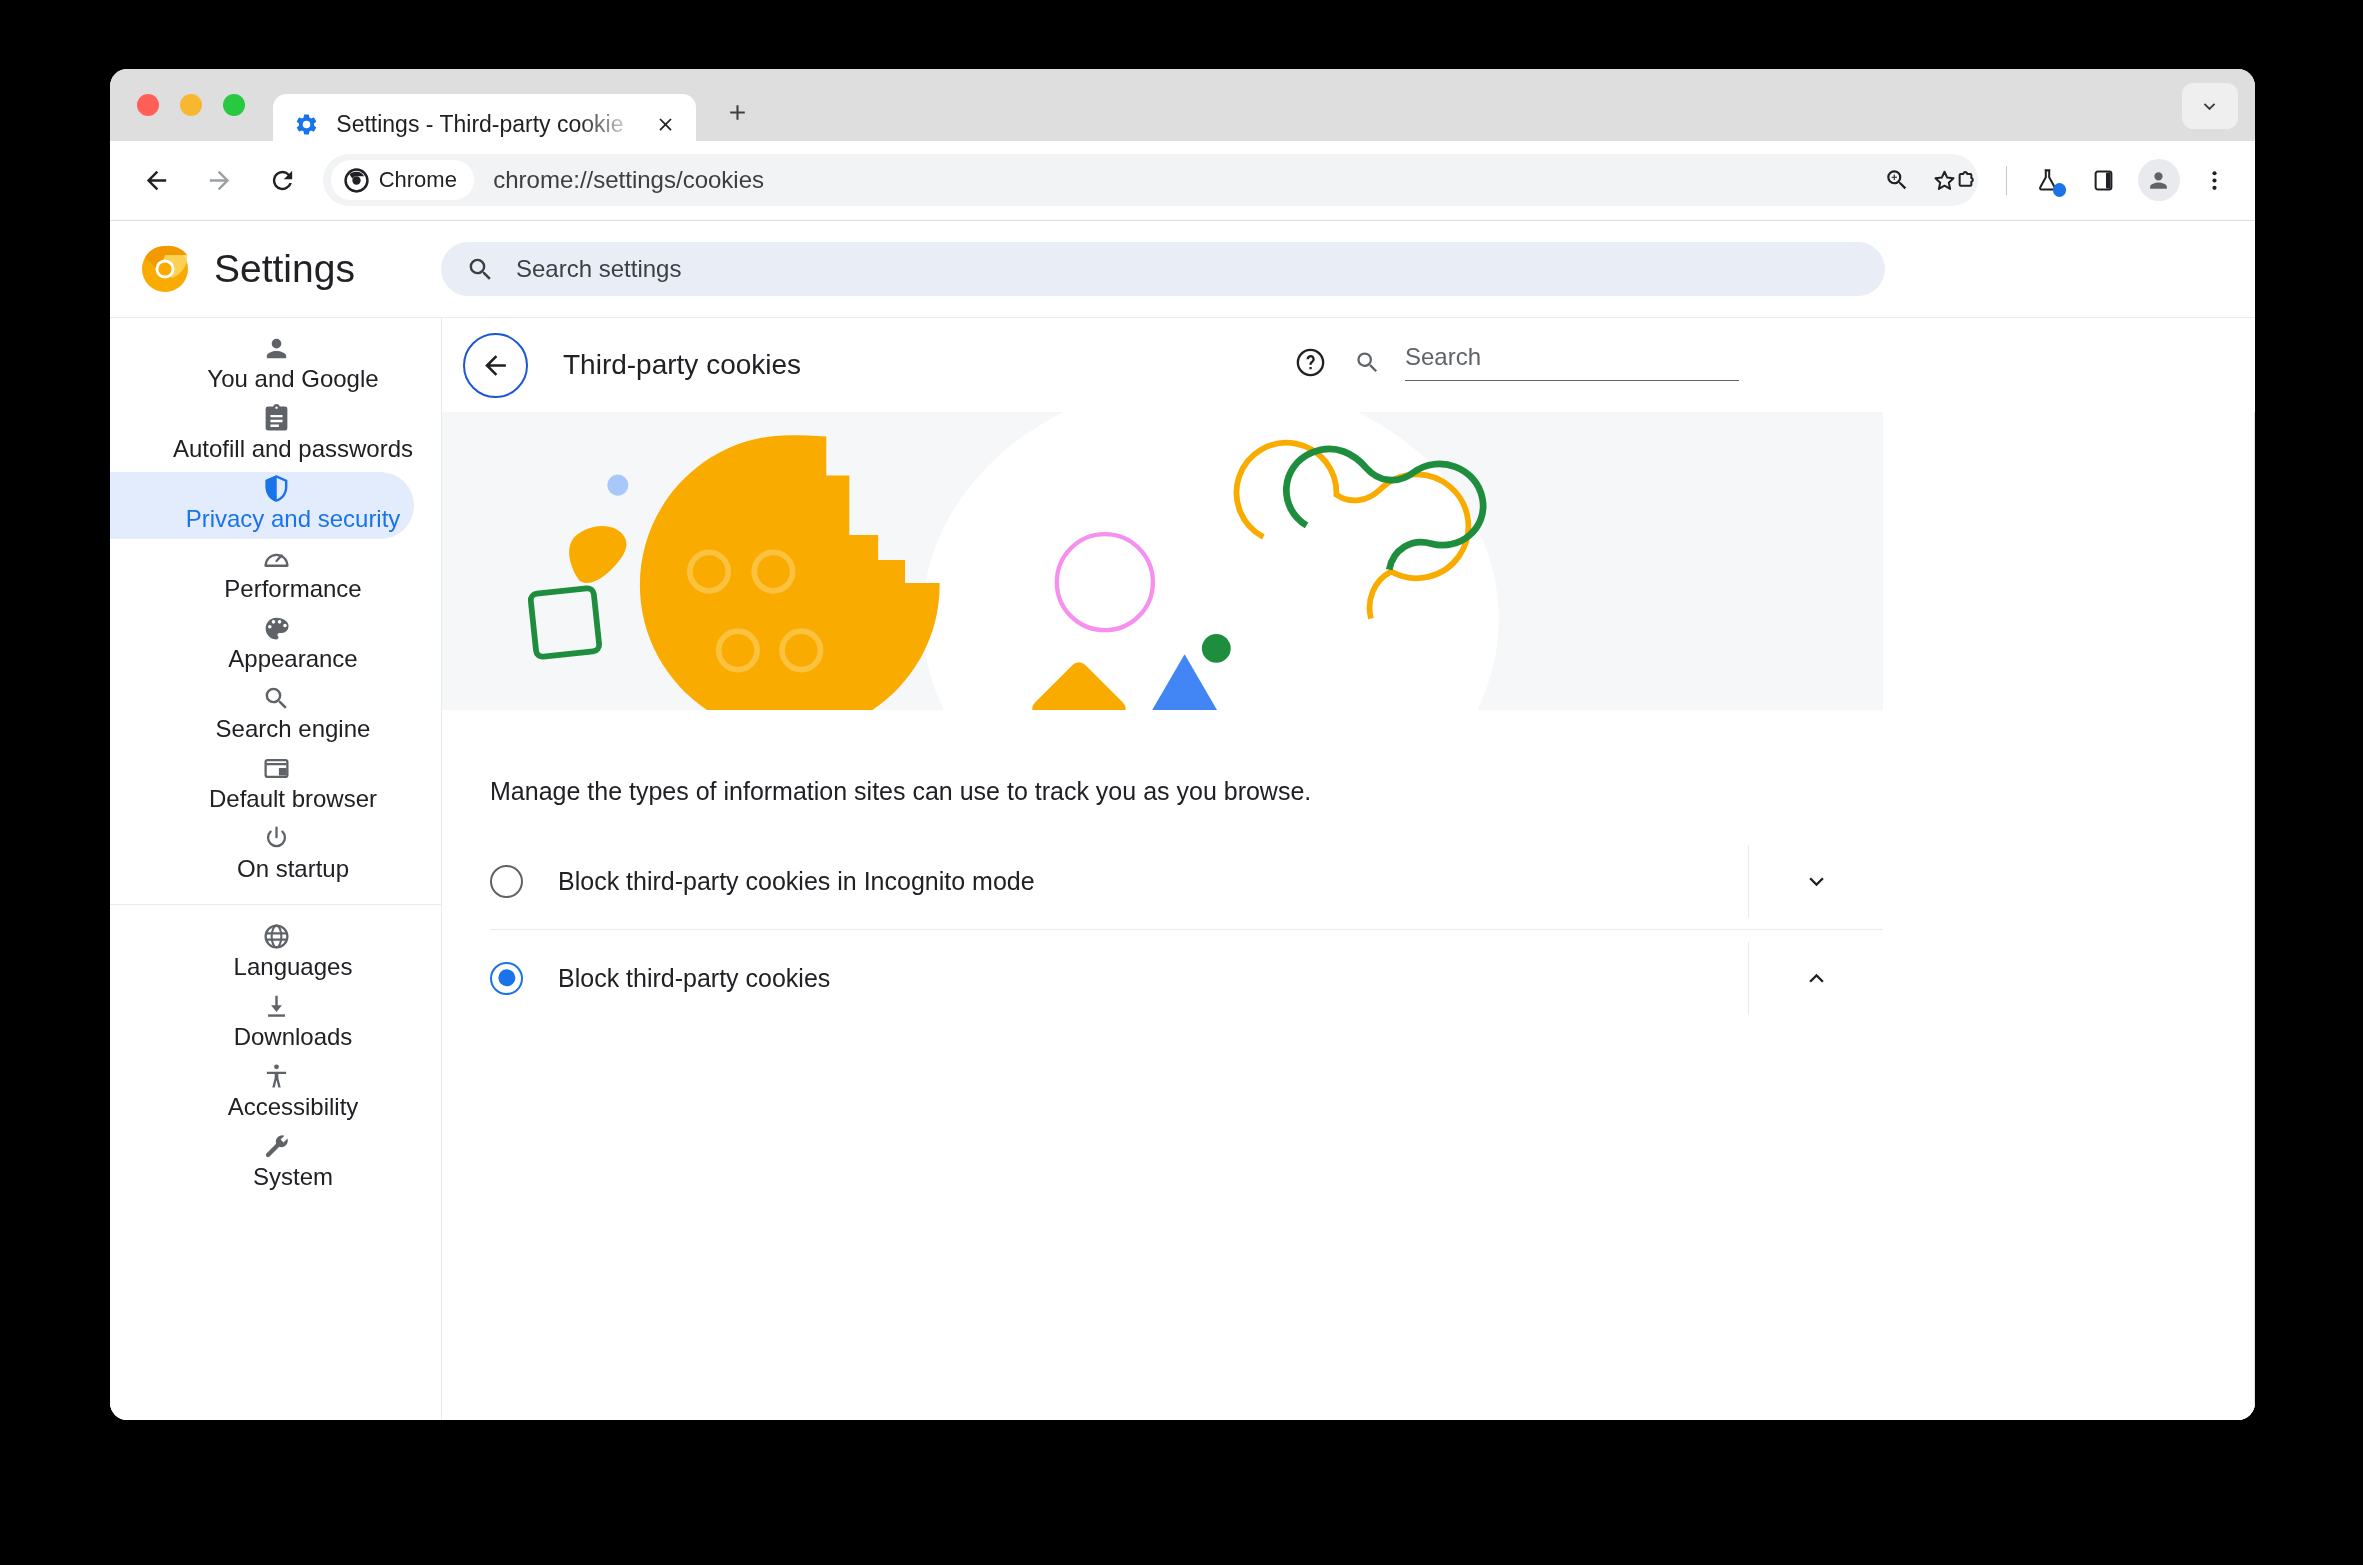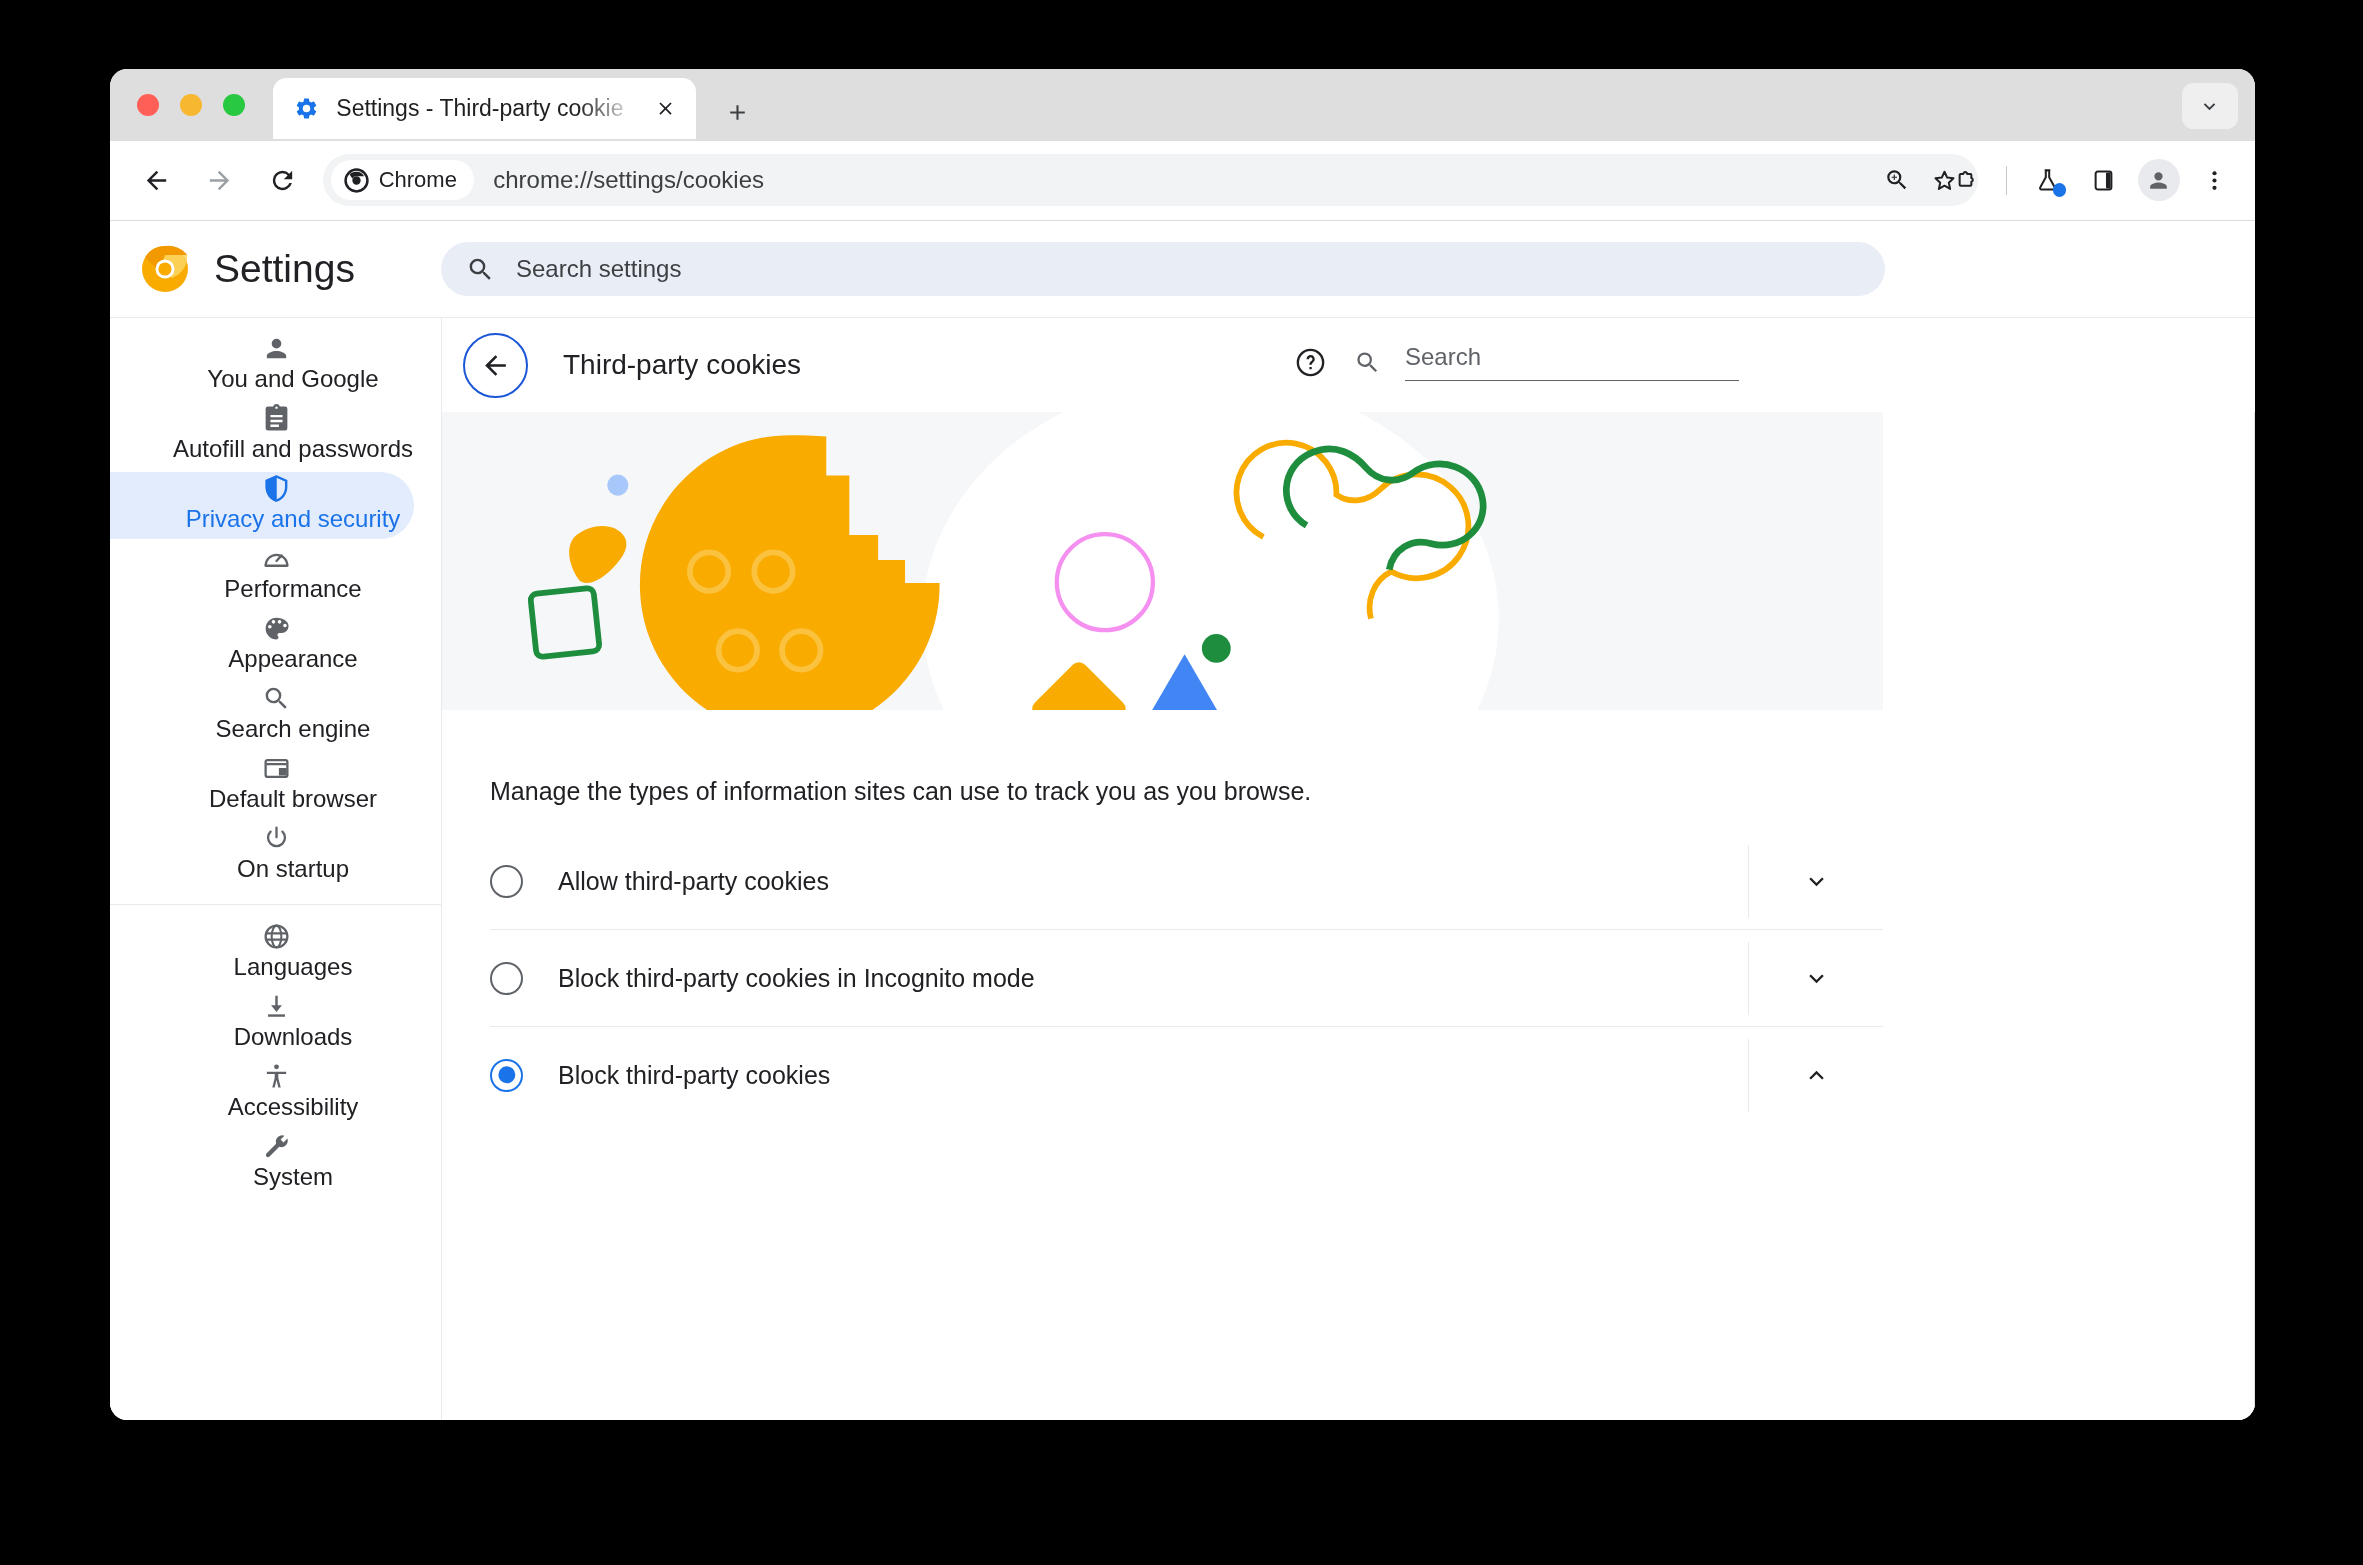--- a/index.html
+++ b/index.html
@@ -50,21 +50,21 @@
     height: 22px;
     border-radius: 50%;
   }
   .light.red    { background: #ff5f57; }
   .light.yellow { background: #f7b731; }
   .light.green  { background: #28c840; }
 
   .tab {
     position: absolute;
     left: 163px;
-    top: 9px;
+    top: 25px;
     width: 423px;
     height: 61px;
     background: #ffffff;
     border-radius: 13.4px 13.4px 0 0;
     display: flex;
     align-items: center;
     padding: 0 0 0 21px;
     box-sizing: border-box;
   }
   .tab-favicon {
@@ -781,29 +781,20 @@
 
               <path d="M865 170a52 52 0 1 1 76-44c14 10 33 7 46-6a54 54 0 1 1 11 86c-18 9-26 30-21 49" fill="none" stroke="#f9ab00" stroke-width="6" transform="translate(-10 -40)"></path>
               <path d="M880 180c-30-18-28-62 6-76 24-10 44 2 56 16 13 15 33 17 49 5 27-20 66-5 72 27 6 31-24 55-53 47-21-6-40 6-44 27" fill="none" stroke="#1e8e3e" stroke-width="7" transform="translate(20 -62)"></path>
             </svg>
           </div>
 
           <p class="desc">Manage the types of information sites can use to track you as you browse.</p>
 
           <div class="radio-list">
 
-            <div class="radio-row">
-              <span class="radio-mark"></span>
-              <span class="radio-label">Allow third-party cookies</span>
-              <span class="expand-cell">
-                <svg width="29" height="29" viewBox="0 0 24 24">
-                  <path fill="#202124" d="M7.41 8.59 12 13.17l4.59-4.58L18 10l-6 6-6-6z"></path>
-                </svg>
-              </span>
-            </div>
 
             <div class="radio-row">
               <span class="radio-mark"></span>
               <span class="radio-label">Block third-party cookies in Incognito mode</span>
               <span class="expand-cell">
                 <svg width="29" height="29" viewBox="0 0 24 24">
                   <path fill="#202124" d="M7.41 8.59 12 13.17l4.59-4.58L18 10l-6 6-6-6z"></path>
                 </svg>
               </span>
             </div>

